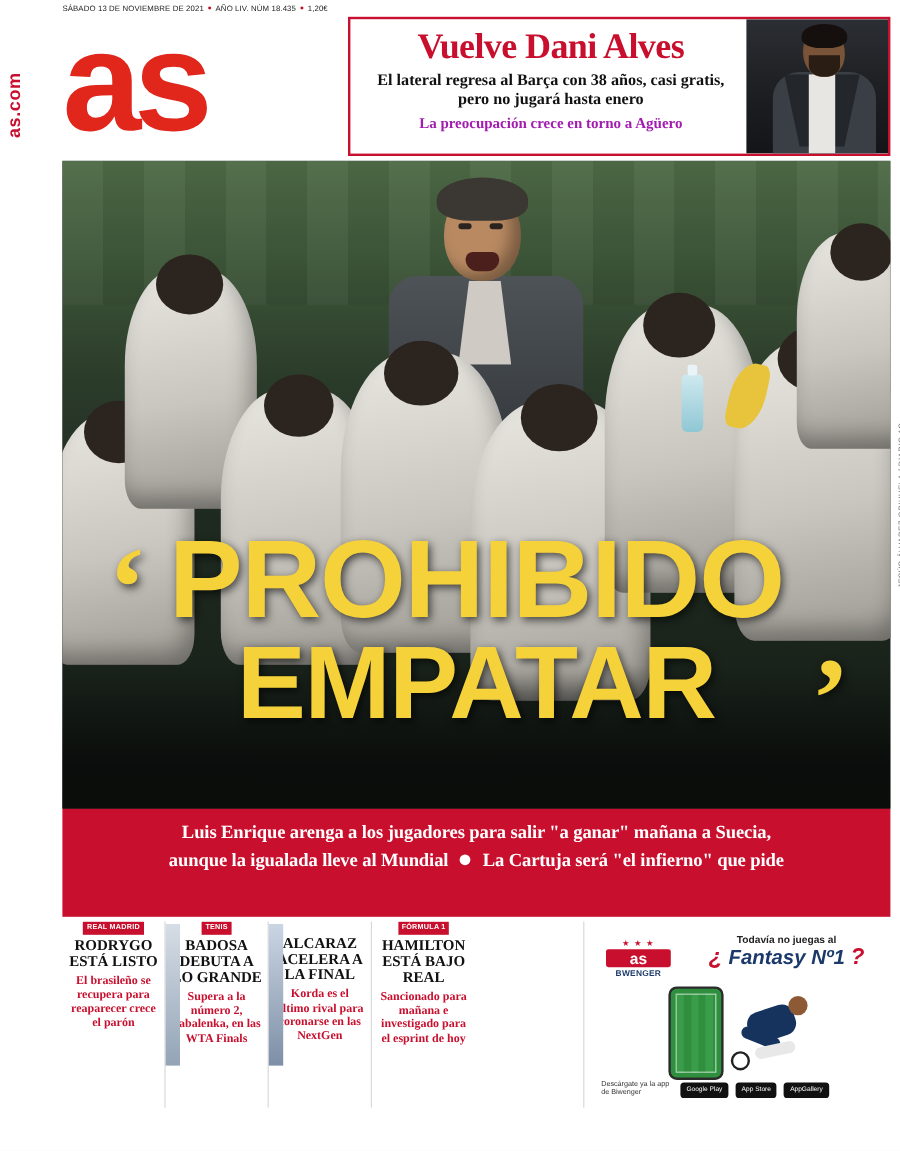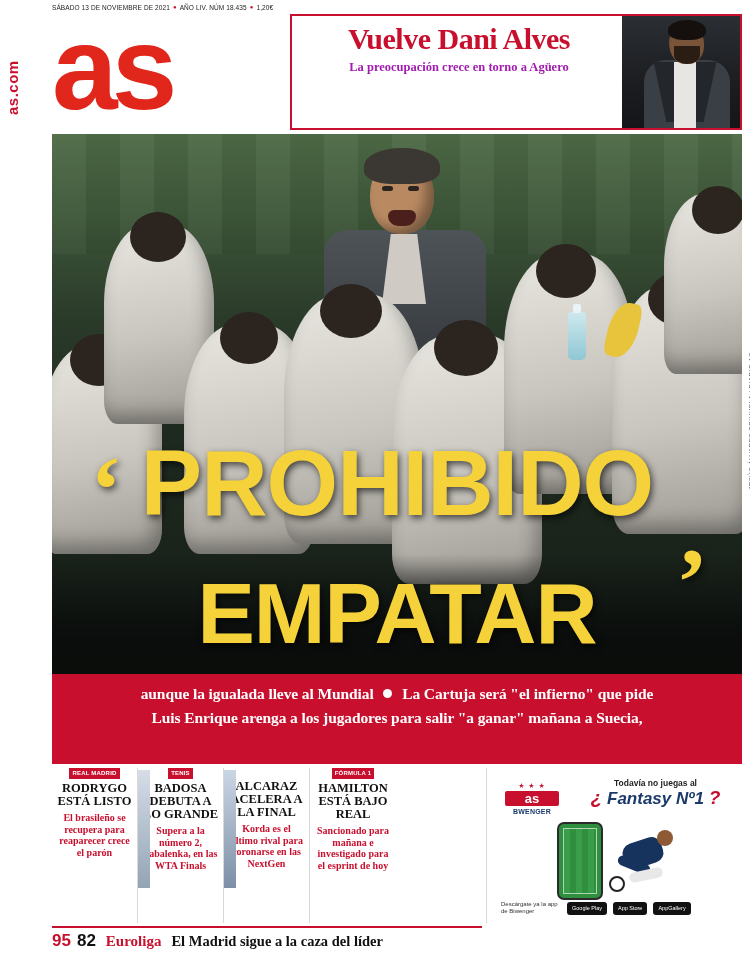--- a/index.html
+++ b/index.html
@@ -266,21 +266,21 @@
   }
   .headline .line {
     font-family: "Liberation Sans", sans-serif;
     font-weight: bold;
     color: #f6d23a;
     font-size: 92px;
     line-height: 86px;
     letter-spacing: -1px;
     text-shadow: 2px 3px 7px rgba(0,0,0,.65);
   }
-  .headline .line2 { font-size: 86px; margin-top: 44px; }
+  .headline .line2 { font-size: 86px; }
   .quote-open, .quote-close {
     position: absolute;
     color: #f6d23a;
     font-family: "Liberation Serif", serif;
     font-weight: bold;
     font-size: 96px;
     line-height: 60px;
     text-shadow: 2px 3px 7px rgba(0,0,0,.65);
   }
   .quote-open { left: 38px; top: 20px; }
@@ -502,20 +502,21 @@
     <span>as.com</span>
   </div>
 
   <div class="masthead">
     <div class="as">as</div>
   </div>
 
   <div class="promo">
     <div class="promo-text">
       <div class="promo-title">Vuelve Dani Alves</div>
+      <div class="promo-sub">El lateral regresa al Barça con 38 años, casi gratis, pero no jugará hasta enero</div>
       <div class="promo-third">La preocupación crece en torno a Agüero</div>
     </div>
     <div class="promo-photo">
       <div class="body"></div>
       <div class="lapelL"></div>
       <div class="lapelR"></div>
       <div class="shirt"></div>
       <div class="head"></div>
       <div class="hair"></div>
       <div class="beard"></div>
@@ -566,26 +567,26 @@
   <div class="credit">JESÚS ÁLVAREZ ORIHUELA / DIARIO AS</div>
 
   <div class="headline">
     <span class="quote-open">‘</span>
     <div class="line">PROHIBIDO</div>
     <div class="line line2">EMPATAR</div>
     <span class="quote-close">’</span>
   </div>
 
   <div class="subhead">
+    <p>Luis Enrique arenga a los jugadores para salir "a ganar" mañana a Suecia,</p>
     <p>
       <span>aunque la igualada lleve al Mundial</span>
       <span class="bullet"></span>
       <span>La Cartuja será "el infierno" que pide</span>
     </p>
-    <p>Luis Enrique arenga a los jugadores para salir "a ganar" mañana a Suecia,</p>
   </div>
 
   <div class="briefs">
 
     <div class="brief brief1">
       <span class="tag">REAL MADRID</span>
       <h3>RODRYGO ESTÁ LISTO</h3>
       <p>El brasileño se recupera para reaparecer crece el parón</p>
     </div>
 
@@ -652,20 +653,14 @@
       <div class="ap-ball"></div>
     </div>
     <div class="ad-foot">
       <div class="txt">Descárgate ya la app de Biwenger</div>
       <div class="store">Google Play</div>
       <div class="store">App Store</div>
       <div class="store">AppGallery</div>
     </div>
   </div>
 
-  <div class="bottombar">
-    <span class="score">95</span>
-    <span class="score second">82</span>
-    <span class="comp">Euroliga</span>
-    <span class="desc">El Madrid sigue a la caza del líder</span>
-  </div>
 
 </div>
 
 </body></html>

